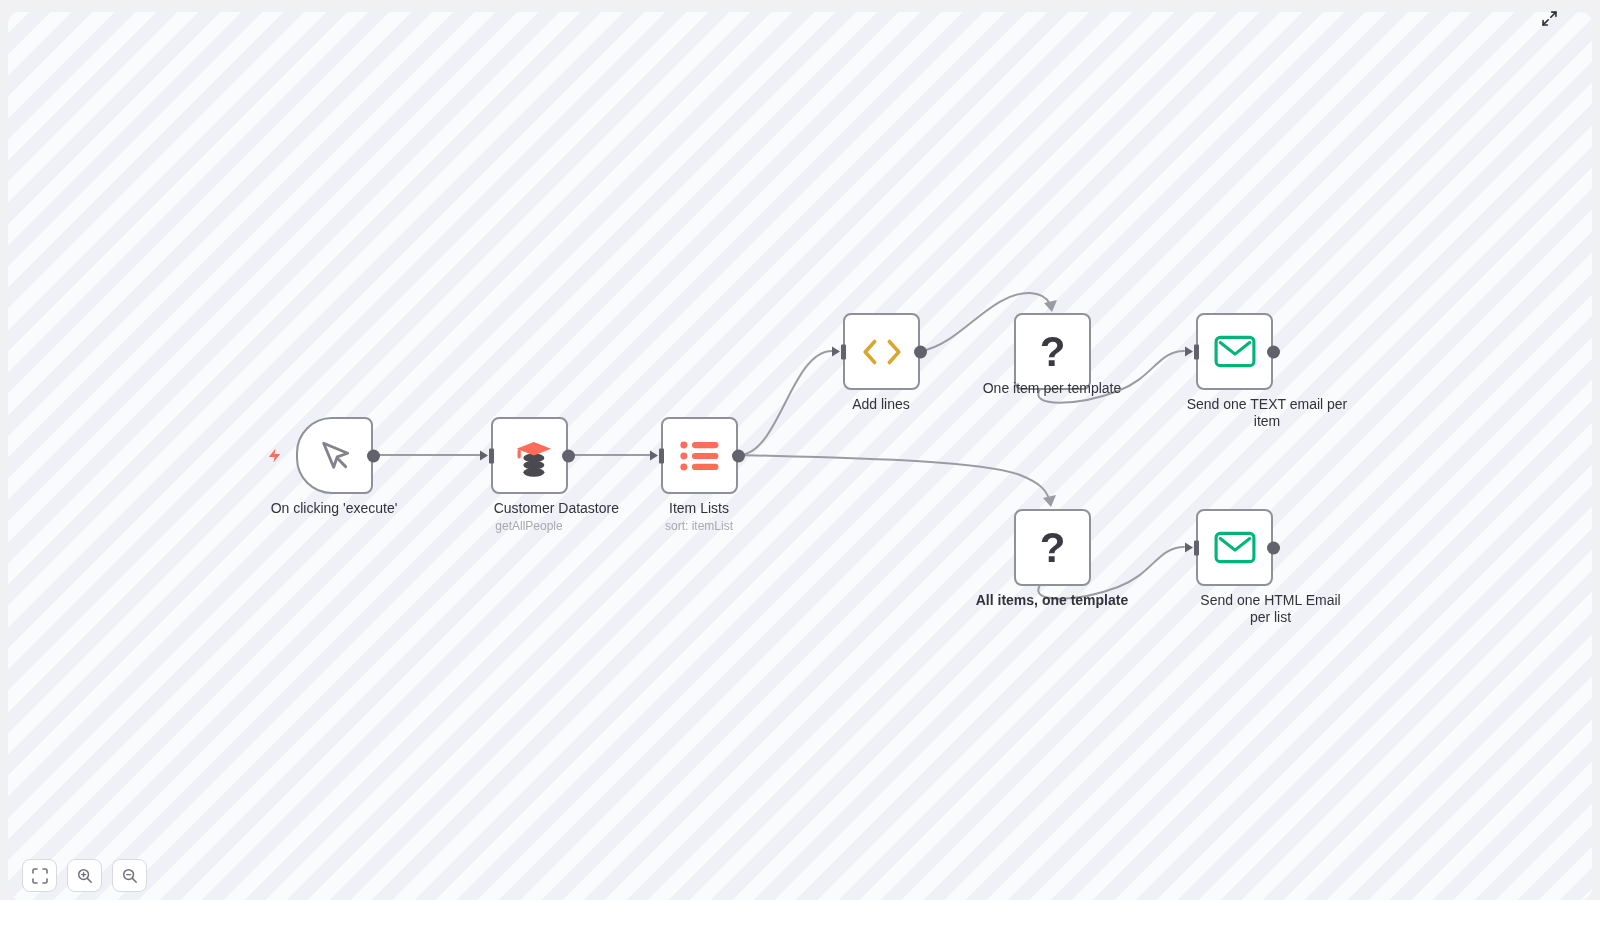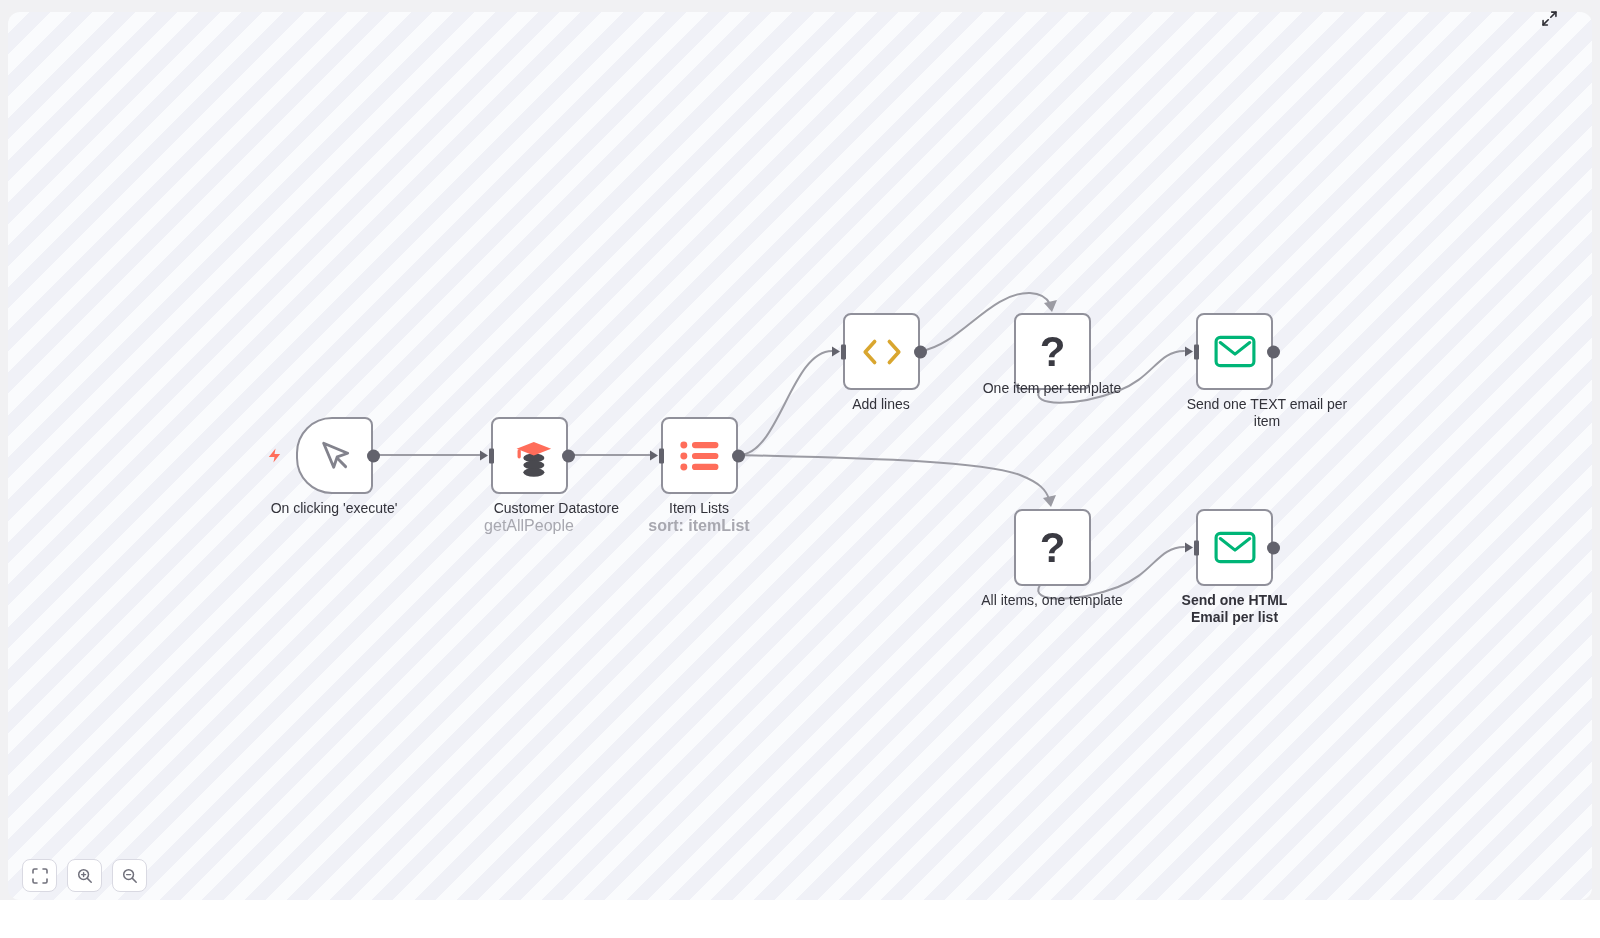--- a/index.html
+++ b/index.html
@@ -19,21 +19,21 @@
   
   .node { position:absolute; width:77px; height:77px; background:#ffffff; border:2px solid #90909a; border-radius:8px;
     display:flex; align-items:center; justify-content:center; }
   .node.trigger { border-radius:36px 8px 8px 36px; }
   .port-out { position:absolute; right:-9px; top:50%; transform:translateY(-50%); width:13px; height:13px; border-radius:50%; background:#62626c; }
   .port-in { position:absolute; left:-4px; top:50%; transform:translateY(-50%); width:5px; height:15px; background:#62626c; border-radius:1px; }
   .port-in::before { content:''; position:absolute; left:-9px; top:50%; transform:translateY(-50%);
     border-left:8px solid #62626c; border-top:5.5px solid transparent; border-bottom:5.5px solid transparent; }
 
   .nlabel { position:absolute; text-align:center; font-size:14px; font-weight:500; color:#32323a; line-height:17px; }
-  .nsub { position:absolute; text-align:center; font-size:16px; color:#a8a8b0; line-height:14px; }
+  .nsub { position:absolute; text-align:center; font-size:12px; color:#a8a8b0; line-height:14px; }
 
   .qmark { font-size:42px; font-weight:800; color:#3a3a42; line-height:1; }
   .bolt { position:absolute; left:266px; top:447px; width:17px; height:17px; }
 
   
   .ctrl-bar { position:absolute; left:22px; top:859px; display:flex; gap:10px; }
   .ctrl-btn { width:35px; height:33px; background:#ffffff; border:1px solid #d9d9e2; border-radius:8px;
     display:flex; align-items:center; justify-content:center; cursor:pointer; }
   .expand-btn { position:absolute; left:1540px; top:9px; width:18px; height:18px; display:flex; align-items:center; justify-content:center; cursor:pointer; }
 </style>
@@ -91,21 +91,21 @@
         <circle cx="3" cy="13" r="3"></circle>
           <rect x="10" y="10.3" width="23" height="5.4" rx="2.7"></rect>
         <circle cx="3" cy="22.5" r="3"></circle>
           <rect x="10" y="19.8" width="23" height="5.4" rx="2.7"></rect>
       </g>
     </svg>
     <span class="port-in"></span>
     <span class="port-out"></span>
   </div>
   <div class="nlabel" style="left:609px;top:500px;width:180px;">Item Lists</div>
-  <div class="nsub" style="left:609px;top:519px;width:180px;font-weight:bold;">sort: itemList</div>
+  <div class="nsub" style="left:609px;top:519px;width:180px;">sort: itemList</div>
 
   <div class="node" style="left:843px;top:313px;">
     <svg width="42" height="30" viewBox="0 0 40 28">
       <path d="M13 4 L4 14 L13 24" fill="none" stroke="#d9a62f" stroke-width="3.4" stroke-linecap="round" stroke-linejoin="round"></path>
       <path d="M27 4 L36 14 L27 24" fill="none" stroke="#d9a62f" stroke-width="3.4" stroke-linecap="round" stroke-linejoin="round"></path>
     </svg>
     <span class="port-in"></span>
     <span class="port-out"></span>
   </div>
   <div class="nlabel" style="left:791px;top:396px;width:180px;text-align:center;">Add lines</div>
@@ -121,31 +121,31 @@
       <path d="M6 7 L20 18 L34 7" fill="none" stroke="#00b577" stroke-width="3" stroke-linecap="round" stroke-linejoin="round"></path>
     </svg>
     <span class="port-in"></span>
     <span class="port-out"></span>
   </div>
   <div class="nlabel" style="left:1149px;top:396px;width:172px;margin-left:32px;">Send one TEXT email per item</div>
 
   <div class="node" style="left:1014px;top:509px;">
     <span class="qmark">?</span>
   </div>
-  <div class="nlabel" style="left:962px;top:592px;width:180px;">All items, one template</div>
+  <div class="nlabel" style="left:962px;top:592px;width:180px;font-weight:bold;">All items, one template</div>
 
   <div class="node" style="left:1196px;top:509px;">
     <svg width="42" height="33" viewBox="0 0 40 31">
       <rect x="2" y="2" width="36" height="27" rx="4" fill="none" stroke="#00b577" stroke-width="3"></rect>
       <path d="M6 7 L20 18 L34 7" fill="none" stroke="#00b577" stroke-width="3" stroke-linecap="round" stroke-linejoin="round"></path>
     </svg>
     <span class="port-in"></span>
     <span class="port-out"></span>
   </div>
-  <div class="nlabel" style="left:1164px;top:592px;width:141px;font-weight:bold;">Send one HTML Email per list</div>
+  <div class="nlabel" style="left:1200px;top:592px;width:141px;">Send one HTML Email per list</div>
 
   <div class="ctrl-bar">
     <div class="ctrl-btn">
       <svg width="16" height="16" viewBox="0 0 16 16">
         <g fill="none" stroke="#71717c" stroke-width="1.6" stroke-linecap="round">
           <path d="M1 5 V2.5 Q1 1 2.5 1 H5"></path>
             <path d="M11 1 H13.5 Q15 1 15 2.5 V5"></path>
           <path d="M15 11 V13.5 Q15 15 13.5 15 H11"></path>
             <path d="M5 15 H2.5 Q1 15 1 13.5 V11"></path>
         </g>

